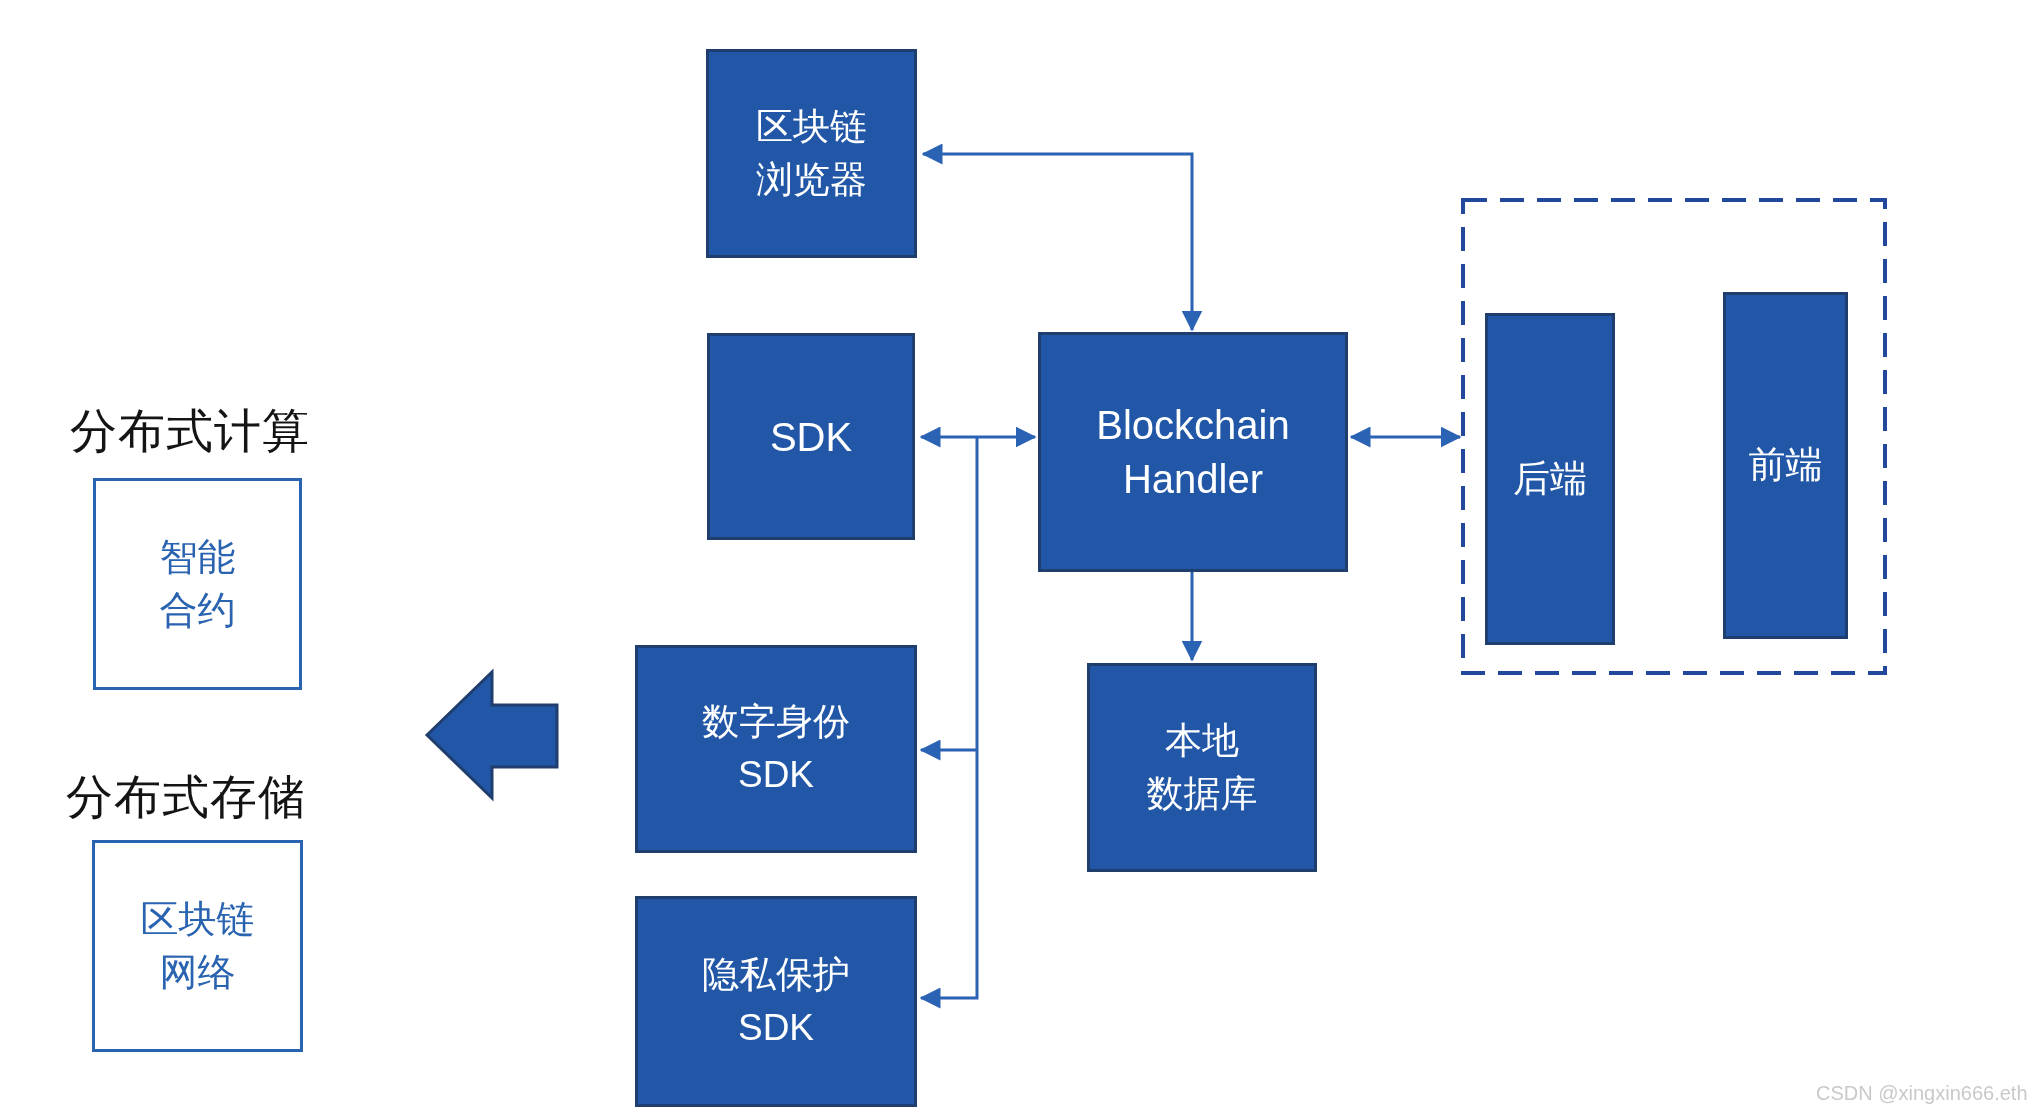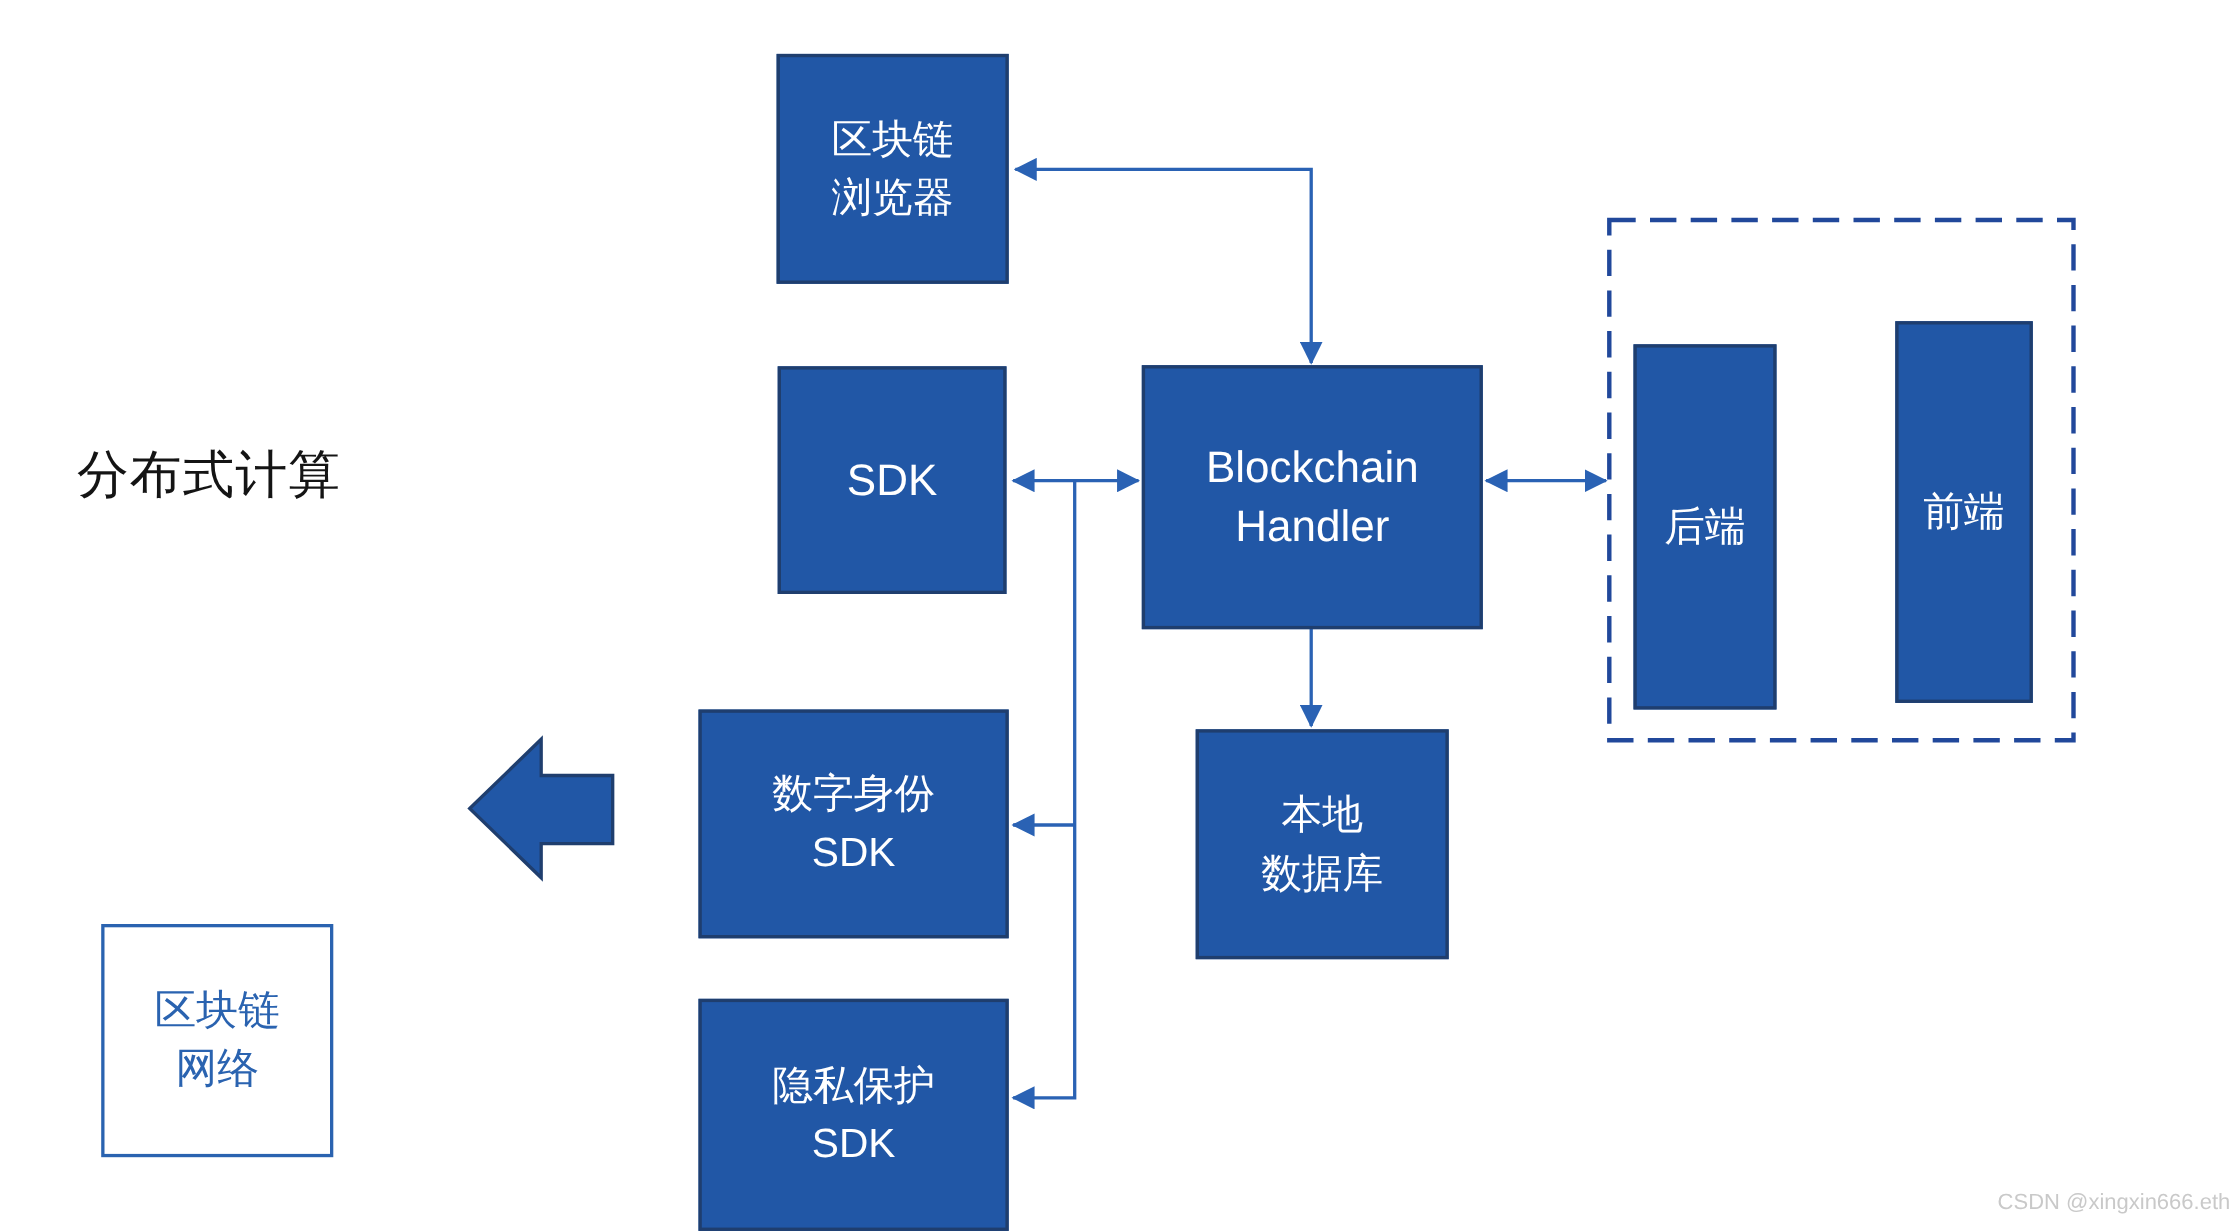--- a/index.html
+++ b/index.html
@@ -97,21 +97,21 @@
     font-size: 20px;
     color: var(--watermark-text, #C9C9C9);
     white-space: nowrap;
   }
 
   
   #node-browser      { left: 706px;  top: 49px;  width: 211px; height: 209px; }
   #node-sdk          { left: 707px;  top: 333px; width: 208px; height: 207px; }
   #node-handler      { left: 1038px; top: 332px; width: 310px; height: 240px; }
   #node-identity-sdk { left: 635px;  top: 645px; width: 282px; height: 208px; }
-  #node-privacy-sdk  { left: 635px;  top: 896px; width: 282px; height: 211px; margin-top: 12px; }
+  #node-privacy-sdk  { left: 635px;  top: 896px; width: 282px; height: 211px; }
   #node-database     { left: 1087px; top: 663px; width: 230px; height: 209px; }
   #node-backend      { left: 1485px; top: 313px; width: 130px; height: 332px; }
   #node-frontend     { left: 1723px; top: 292px; width: 125px; height: 347px; }
   #outline-smart-contract { left: 93px; top: 478px; width: 209px; height: 212px; }
   #outline-network        { left: 92px; top: 840px; width: 211px; height: 212px; }
   #title-computing { left: 70px; top: 400px; }
   #title-storage   { left: 66px; top: 766px; }
 </style>
 </head>
 <body>
@@ -136,21 +136,24 @@
     <path class="connector" d="M 1192 543 L 1192 660" marker-start="url(#arrow)" marker-end="url(#arrow)"></path>
 
     <path class="connector" d="M 977 437 L 977 998 L 921 998" marker-end="url(#arrow)"></path>
 
     <path class="connector" d="M 977 750 L 921 750" marker-end="url(#arrow)"></path>
 
     <polygon class="block-arrow" points="427,735 492,672 492,705 557,705 557,767 492,767 492,798"></polygon>
   </svg>
 
   <div class="section-title" id="title-computing">分布式计算</div>
+  <div class="outline-node" id="outline-smart-contract">智能
+合约</div>
 
+  <div class="section-title" id="title-storage">分布式存储</div>
   <div class="outline-node" id="outline-network">区块链
 网络</div>
 
   <div class="node" id="node-browser">区块链
 浏览器</div>
   <div class="node en" id="node-sdk">SDK</div>
   <div class="node en" id="node-handler">Blockchain
 Handler</div>
   <div class="node" id="node-identity-sdk">数字身份
 SDK</div>

